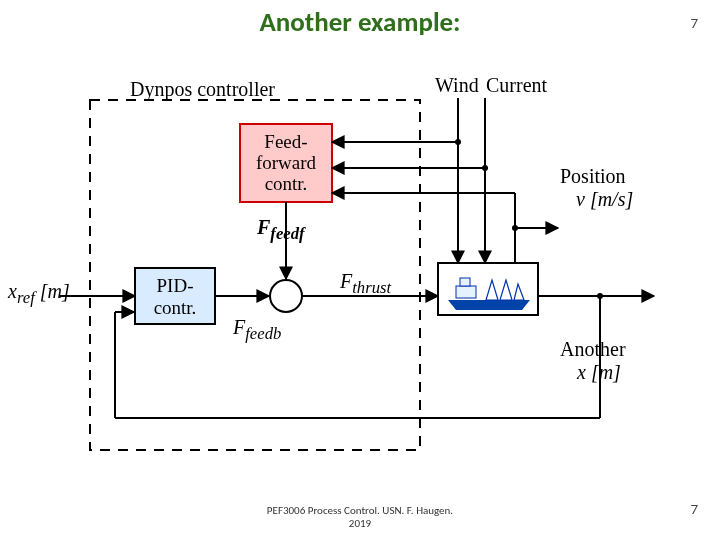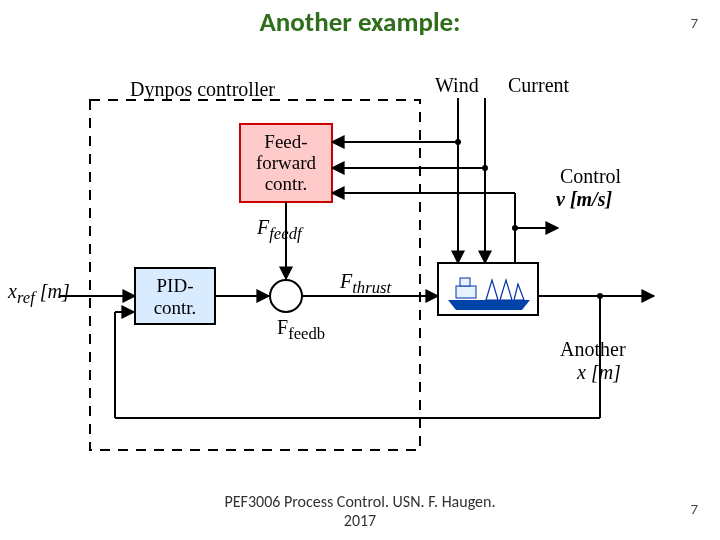--- a/index.html
+++ b/index.html
@@ -38,21 +38,21 @@
   }
   .page-top { top: 14px; }
   .page-bot { bottom: 22px; }
   .footer {
     position: absolute;
     bottom: 10px;
     left: 0;
     width: 720px;
     text-align: center;
     font-family: Calibri, Arial, sans-serif;
-    font-size: 16px;
+    font-size: 11px;
     color: #333;
     line-height: 1.2;
   }
   .diagram {
     position: absolute;
     left: 60px;
     top: 88px;
     width: 600px;
     height: 380px;
   }
@@ -80,38 +80,38 @@
 
   <div class="title">
     <span>Another example:</span><br>
   </div>
 
   <div class="page-top">7</div>
   <div class="page-bot">7</div>
 
   <div class="footer">
     <span>PEF3006 Process Control. USN. F. Haugen.</span><br>
-    <span>2017</span>
+    <span>2019</span>
   </div>
 
   <div class="diagram">
 
     <div class="lbl" style="left:70px; top:-10px;">Dynpos controller</div>
 
     <div class="lbl" style="left:-52px; top:192px; font-style:italic;">x<sub>ref</sub> [m]</div>
 
-    <div class="lbl" style="left:197px; top:128px; font-style:italic;">F<sub>feedf</sub></div>
-    <div class="lbl" style="left:173px; top:228px; margin-left:44px;">F<sub>feedb</sub></div>
+    <div class="lbl" style="left:197px; top:128px; font-style:italic;font-weight:bold;">F<sub>feedf</sub></div>
+    <div class="lbl" style="left:173px; top:228px; font-style:italic;">F<sub>feedb</sub></div>
     <div class="lbl" style="left:280px; top:182px; font-style:italic;text-align:right;">F<sub>thrust</sub></div>
 
     <div class="lbl" style="left:375px; top:-14px;">Wind</div>
-    <div class="lbl" style="left:448px; top:-14px;">Current</div>
+    <div class="lbl" style="left:426px; top:-14px;">Current</div>
 
-    <div class="lbl" style="left:500px; top:77px;">Control</div>
-    <div class="lbl" style="left:496px; top:100px; font-style:italic;font-weight:bold;">v [m/s]</div>
+    <div class="lbl" style="left:500px; top:77px;">Position</div>
+    <div class="lbl" style="left:516px; top:100px; font-style:italic;">v [m/s]</div>
 
     <div class="lbl" style="left:500px; top:250px;">Another</div>
     <div class="lbl" style="left:517px; top:273px; font-style:italic;">x [m]</div>
 
     <svg width="600" height="380" viewBox="0 0 600 380">
       <defs>
         <marker id="arrow" viewBox="0 0 10 10" refX="9" refY="5" markerWidth="7" markerHeight="7" orient="auto-start-reverse">
           <path d="M 0 0 L 10 5 L 0 10 z" fill="#000"></path>
         </marker>
       </defs>

